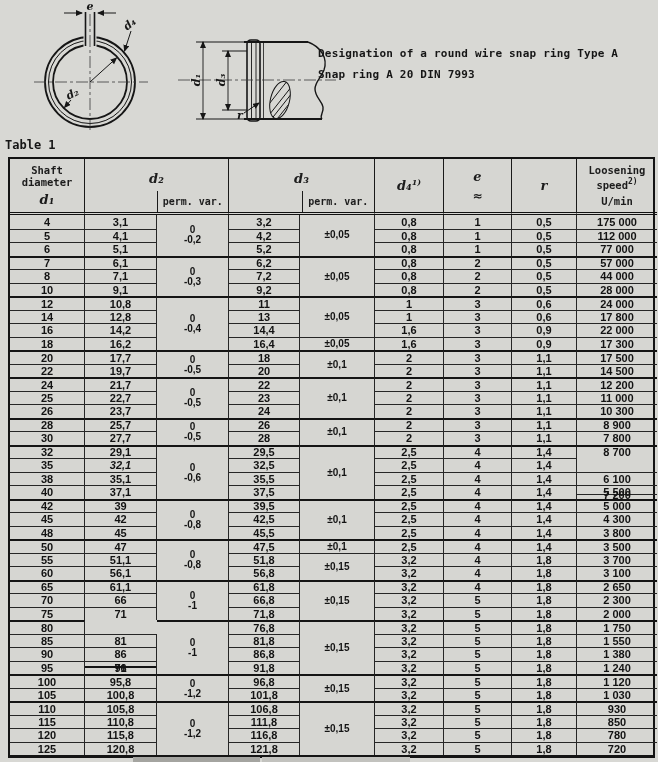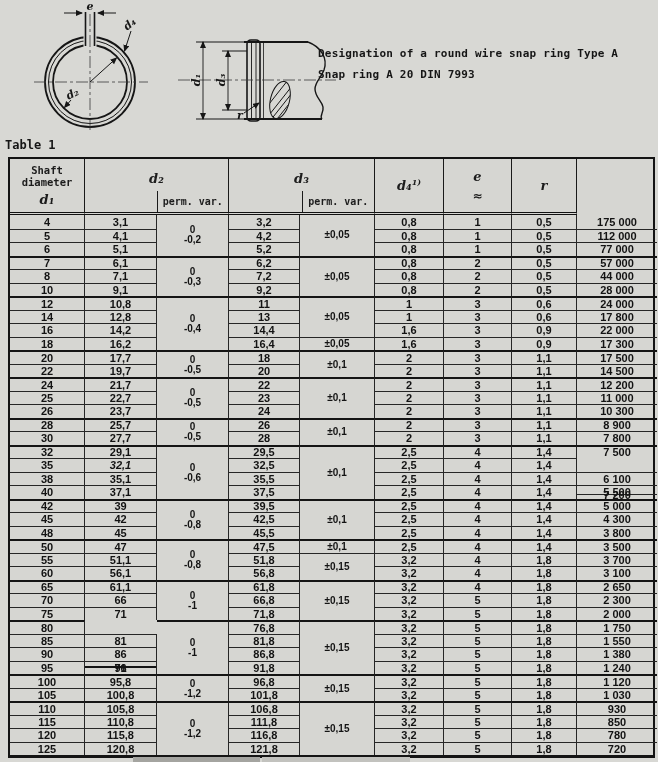--- a/index.html
+++ b/index.html
@@ -182,20 +182,27 @@
     <div style="font:italic bold 13px 'DejaVu Serif',serif">
       <span>d₄</span><sup>1)</sup>
     </div>
   </div>
   <div class="hc" style="grid-column:7">
     <div class="h-sym" style="margin-top:0">e</div>
     <div class="h-approx">≈</div>
   </div>
   <div class="hc" style="grid-column:8">
     <div class="h-sym" style="margin-top:0">r</div>
+  </div>
+  <div class="hc last" style="grid-column:9">
+    <div class="h-line">Loosening</div>
+    <div class="h-line">
+      <span>speed</span><sup>2)</sup>
+    </div>
+    <div class="h-unit">U/min</div>
   </div>
 
 <div class="bc r0" style="grid-area: 2 / 1;">4</div>
     <div class="bc r0" style="grid-area: 2 / 2;">3,1</div>
     <div class="bc r0" style="grid-area: 2 / 4;">3,2</div>
     <div class="bc r0" style="grid-area: 2 / 6;">0,8</div>
     <div class="bc r0" style="grid-area: 2 / 7;">1</div>
     <div class="bc r0" style="grid-area: 2 / 8;">0,5</div>
     <div class="bc nbr r0" style="grid-area: 2 / 9;">175 000</div>
     <div class="bc" style="grid-area: 3 / 1;">5</div>
@@ -309,21 +316,21 @@
     <div class="bc" style="grid-area: 18 / 6;">2</div>
     <div class="bc" style="grid-area: 18 / 7;">3</div>
     <div class="bc" style="grid-area: 18 / 8;">1,1</div>
     <div class="bc nbr" style="grid-area: 18 / 9;">7 800</div>
     <div class="bc hv" style="grid-area: 19 / 1;">32</div>
     <div class="bc hv" style="grid-area: 19 / 2;">29,1</div>
     <div class="bc hv" style="grid-area: 19 / 4;">29,5</div>
     <div class="bc hv" style="grid-area: 19 / 6;">2,5</div>
     <div class="bc hv" style="grid-area: 19 / 7;">4</div>
     <div class="bc hv" style="grid-area: 19 / 8;">1,4</div>
-    <div class="bc nbr hv" style="grid-area: 19 / 9;">7 500</div>
+    <div class="bc nbr hv" style="grid-area: 19 / 9;">8 700</div>
     <div class="bc" style="grid-area: 20 / 1;">35</div>
     <div class="bc" style="grid-area: 20 / 2; font-style: italic;">32,1</div>
     <div class="bc" style="grid-area: 20 / 4;">32,5</div>
     <div class="bc" style="grid-area: 20 / 6;">2,5</div>
     <div class="bc" style="grid-area: 20 / 7;">4</div>
     <div class="bc" style="grid-area: 20 / 8;">1,4</div>
     <div class="bc nbr" style="grid-area: 20 / 9; margin-top: 36px;">7 200</div>
     <div class="bc" style="grid-area: 21 / 1;">38</div>
     <div class="bc" style="grid-area: 21 / 2;">35,1</div>
     <div class="bc" style="grid-area: 21 / 4;">35,5</div>

